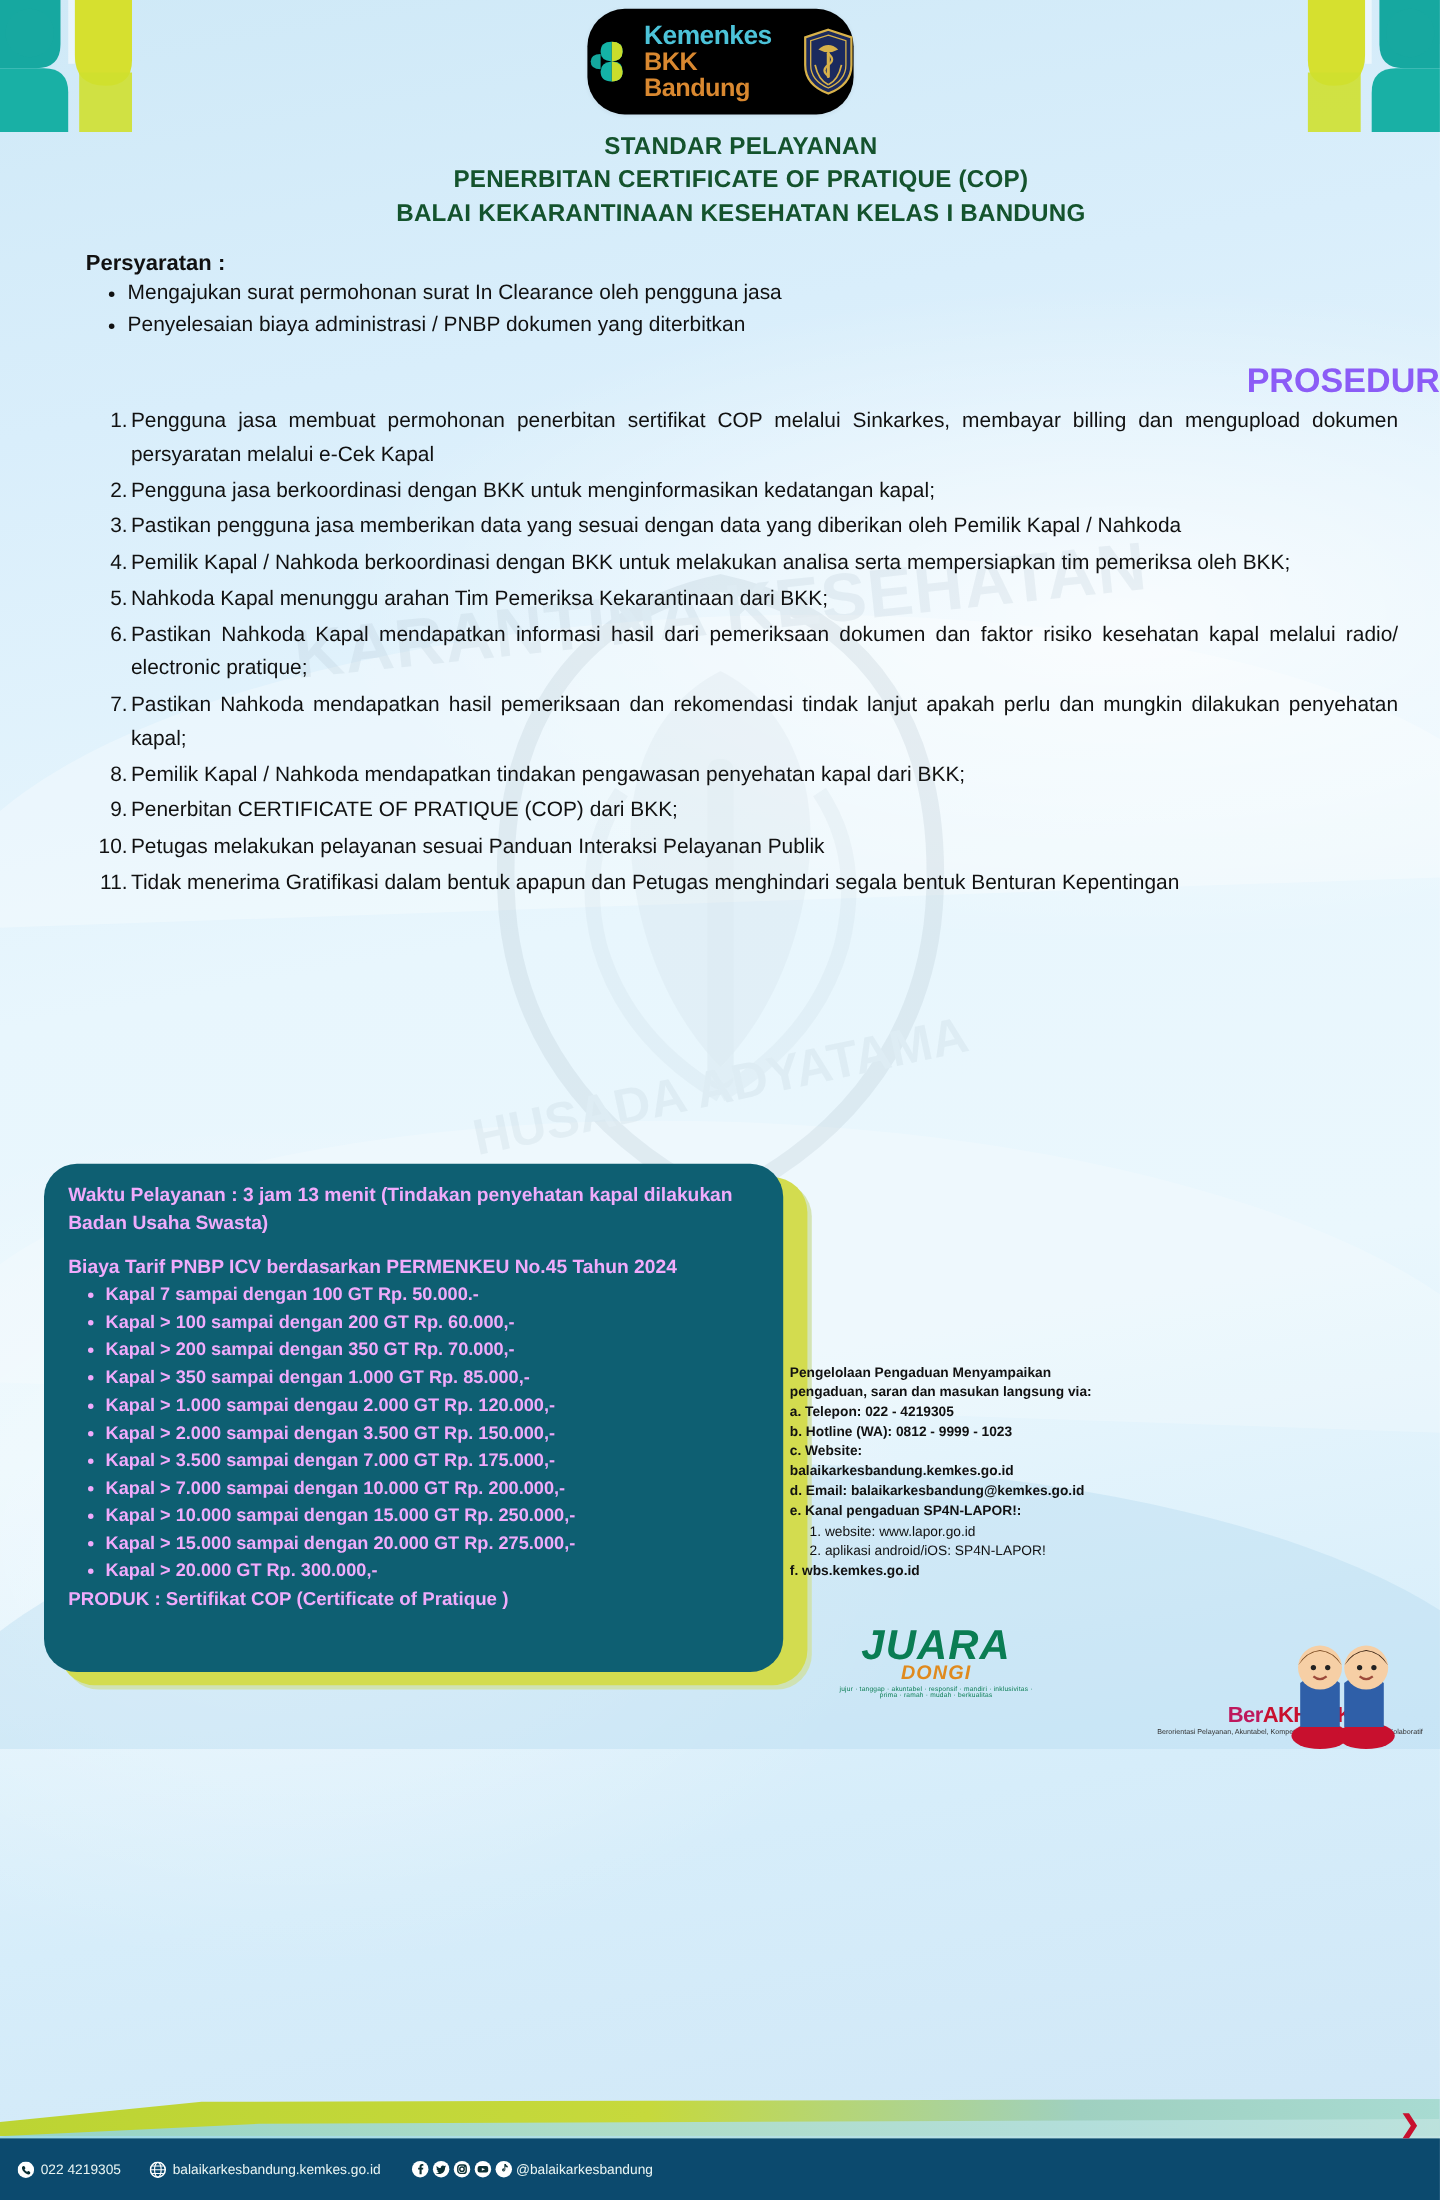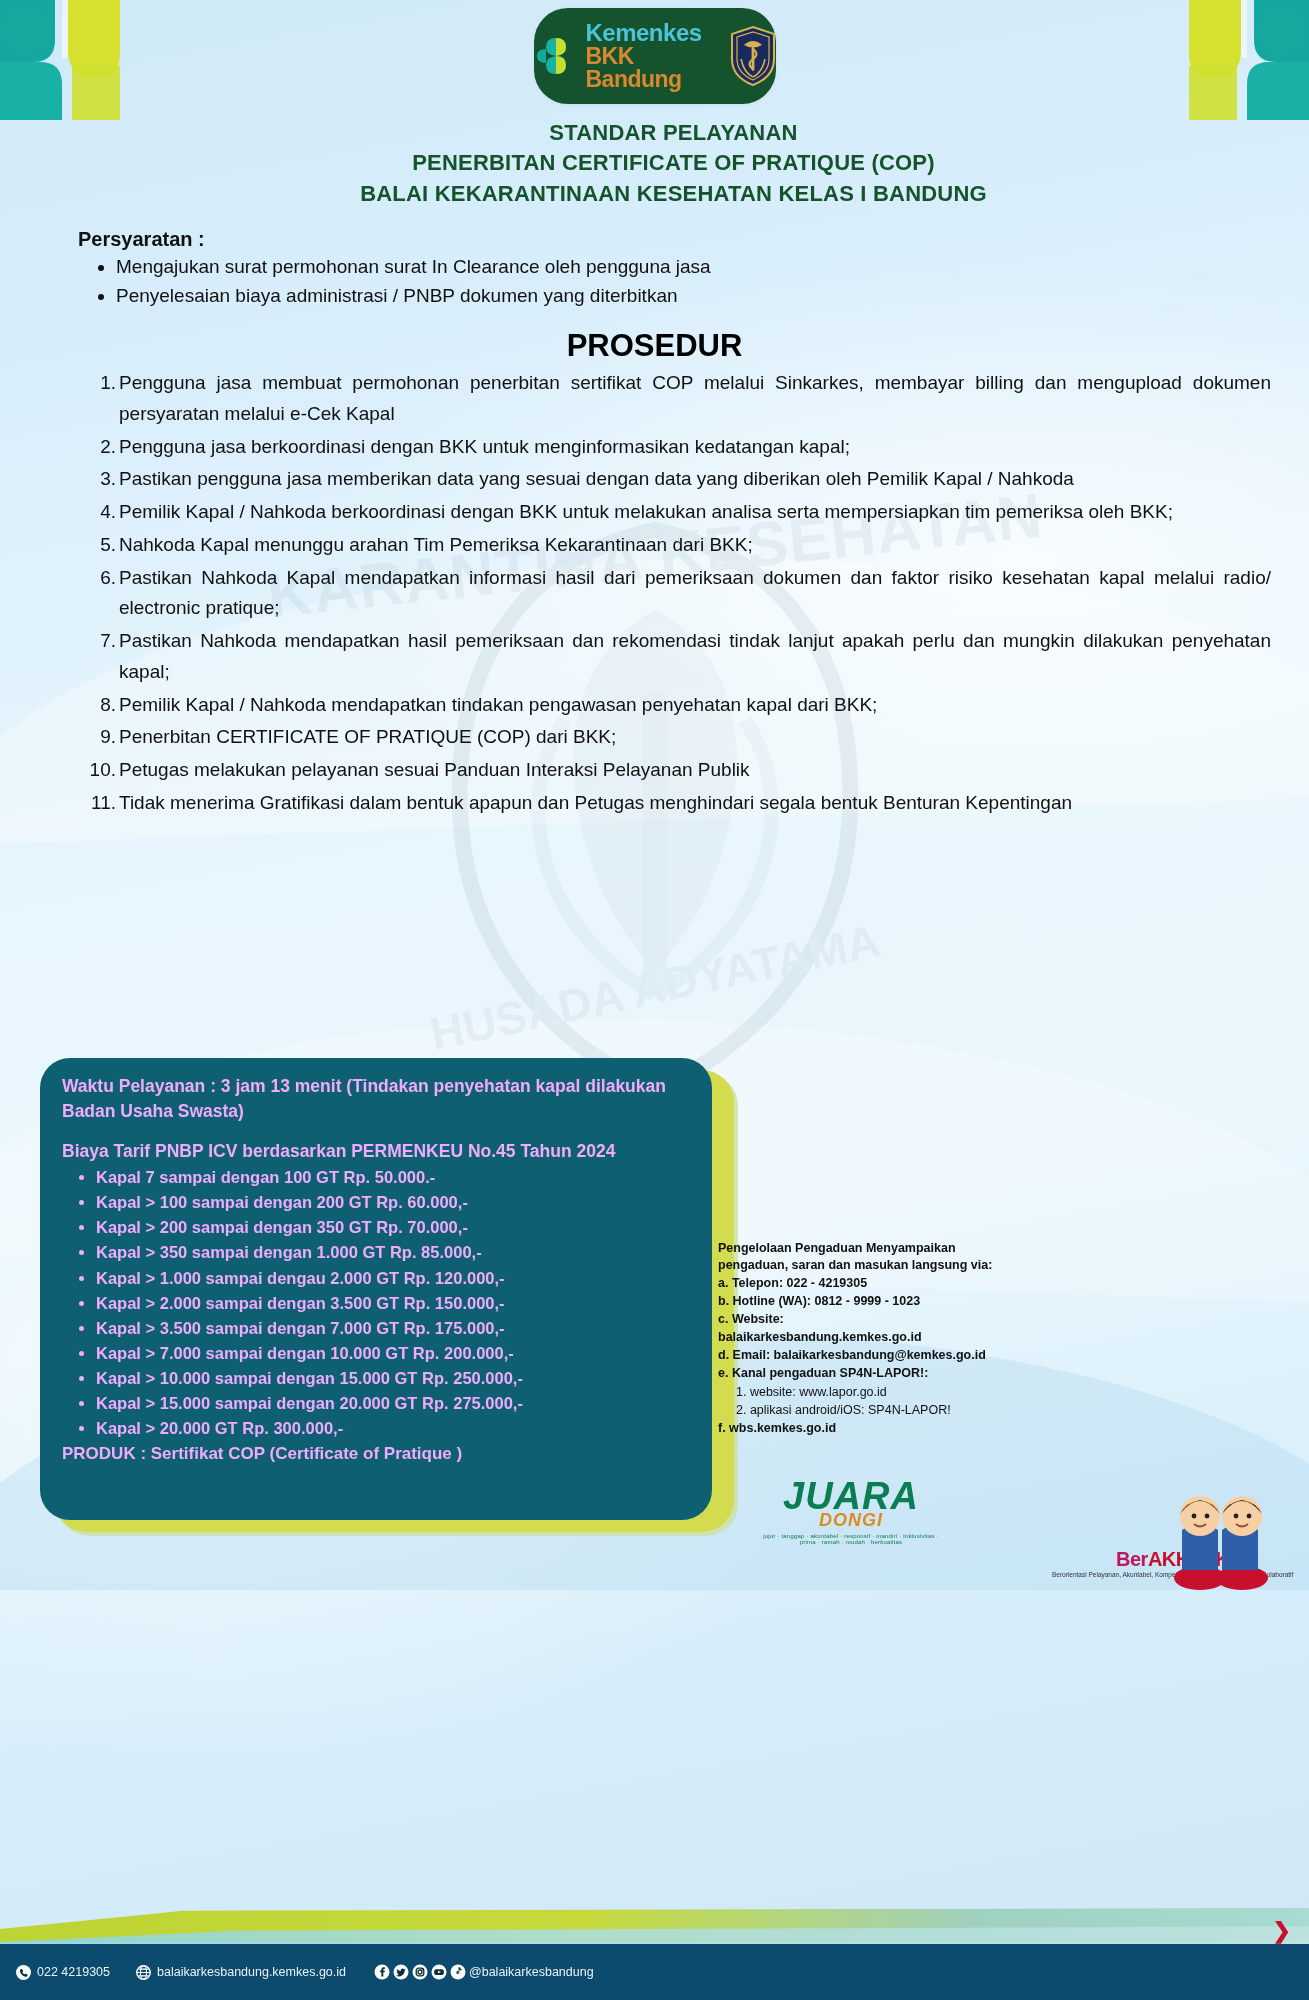--- a/index.html
+++ b/index.html
@@ -29,42 +29,42 @@
   .watermark{position:absolute;left:50%;top:490px;transform:translateX(-50%);
     width:780px;height:620px;opacity:.16;pointer-events:none;}
   .wm-text{position:absolute;left:50%;top:30px;transform:translateX(-50%) rotate(-6deg);
     font-family:"Liberation Sans",sans-serif;font-weight:bold;font-size:62px;
     color:#9fb4c2;white-space:nowrap;letter-spacing:1px;}
   .wm-text2{position:absolute;left:50%;top:470px;transform:translateX(-50%) rotate(-12deg);
     font-weight:bold;font-size:46px;color:#a9bdc9;white-space:nowrap;}
 
   
   .logo-pill{position:absolute;left:50%;top:8px;transform:translateX(-50%);
-    width:242px;height:96px;background:#14532d;border-radius:34px;
+    width:242px;height:96px;background:#000000;border-radius:34px;
     display:flex;align-items:center;justify-content:center;gap:8px;
     box-shadow:0 1px 4px rgba(0,0,0,.05);}
   .logo-mark{width:44px;height:44px;flex:0 0 auto;}
   .logo-words{display:flex;flex-direction:column;line-height:1;}
   .logo-kemenkes{font-size:24px;font-weight:bold;color:#4cc3d9;letter-spacing:-.5px;}
   .logo-bkk{font-size:23px;font-weight:bold;color:#d98830;letter-spacing:-.5px;}
   .logo-shield{width:46px;height:62px;flex:0 0 auto;}
 
   
   .titles{position:absolute;top:118px;left:0;right:0;text-align:center;}
   .titles div{font-size:22px;font-weight:bold;color:#14532d;line-height:1.38;letter-spacing:.2px;margin-left:38px;}
 
   
   .req{position:absolute;left:78px;top:228px;right:60px;}
   .req-h{font-size:20px;font-weight:bold;color:#111;margin-bottom:2px;}
   .req ul{margin:0;padding-left:38px;}
   .req li{font-size:19px;color:#111;line-height:1.52;}
 
   
-  .prosedur-h{position:absolute;top:328px;left:0;right:0;text-align:center;
-    font-size:31px;font-weight:bold;color:#000000;}
+  .prosedur-h{position:absolute;top:328px;left:0;right:0;text-align:right;
+    font-size:31px;font-weight:bold;color:#8b5cf6;}
 
   .steps{position:absolute;left:82px;right:38px;top:368px;}
   .step{display:flex;align-items:flex-start;font-size:19px;color:#111;
     line-height:1.62;margin-bottom:2px;}
   .step .num{flex:0 0 auto;text-align:right;width:34px;margin-right:3px;}
   .step .txt{flex:1 1 auto;text-align:justify;}
   .step.j .txt{text-align:justify;text-align-last:left;}
 
   
   .teal-shadow{position:absolute;left:54px;top:1070px;width:680px;height:462px;

